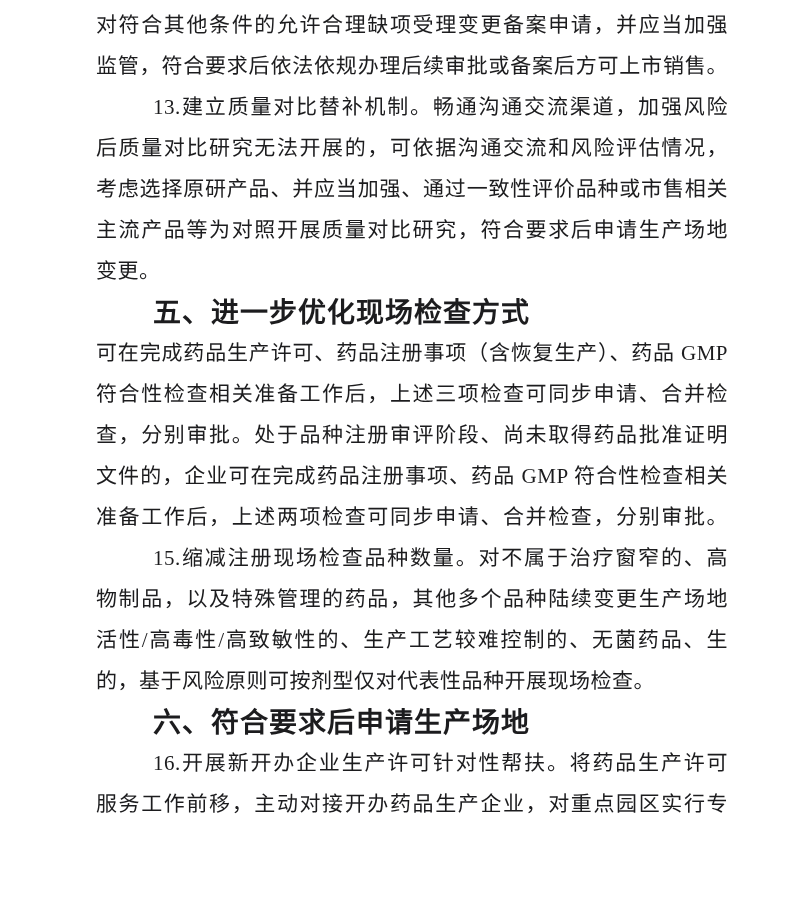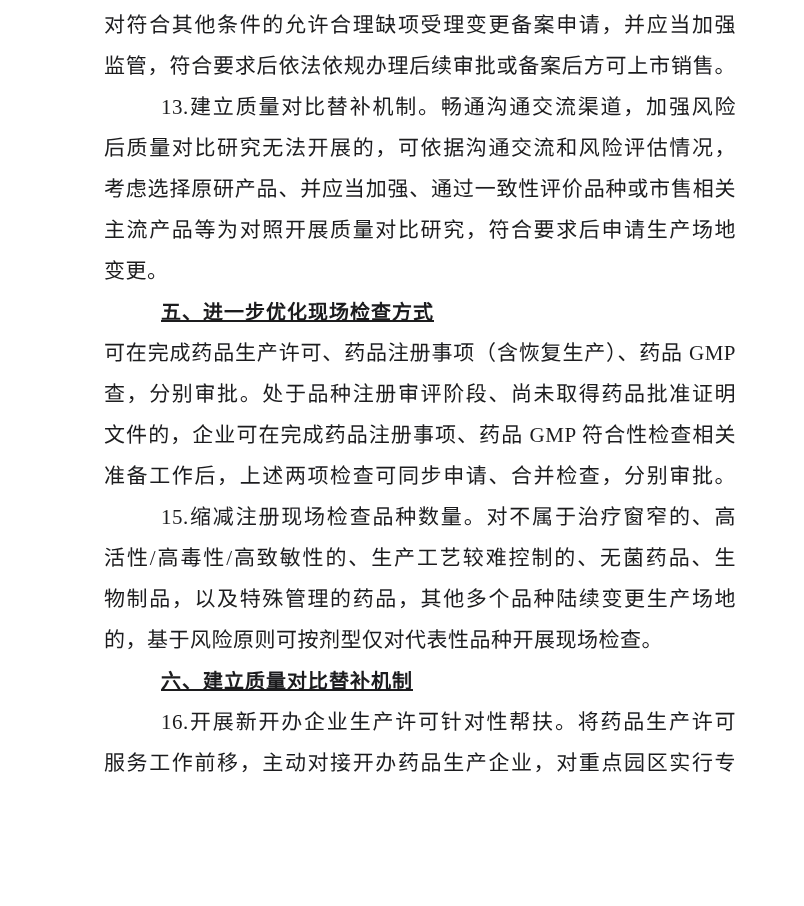--- a/index.html
+++ b/index.html
@@ -11,21 +11,21 @@
     overflow: hidden;
   }
   .page {
     position: relative;
     width: 804px;
     height: 906px;
     background: #ffffff;
   }
   .doc {
     position: absolute;
-    left: 104px;
+    left: 96px;
     top: 5px;
     width: 632px;
     color: #1c1c1e;
     font-family: "Liberation Serif", "DejaVu Serif", serif;
     font-size: 21px;
   }
   .line {
     height: 41px;
     line-height: 41px;
     text-align: left;
@@ -38,43 +38,43 @@
   }
   .line.indent {
     text-indent: 57px;
   }
   .line .lead {
     font-weight: 400;
   }
   .line.heading {
     font-family: "Liberation Sans", "DejaVu Sans", sans-serif;
     font-weight: 700;
-    font-size: 20px;
+    font-size: 28px;
     letter-spacing: 1px;
-    text-decoration: underline;
   }
 </style>
 </head>
 <body style="background: rgb(255, 255, 255);">
 
 <div class="page">
   <div class="doc" id="doc" style="color: rgb(28, 28, 30);">
       <div class="line body justify"><span>对符合其他条件的允许合理缺项受理变更备案申请，并应当加强</span></div>
       <div class="line body justify"><span>监管，符合要求后依法依规办理后续审批或备案后方可上市销售。</span></div>
       <div class="line body justify indent"><span class="lead">13.建立质量对比替补机制。</span><span>畅通沟通交流渠道，加强风险</span></div>
       <div class="line body justify"><span>后质量对比研究无法开展的，可依据沟通交流和风险评估情况，</span></div>
       <div class="line body justify"><span>考虑选择原研产品、并应当加强、通过一致性评价品种或市售相关</span></div>
       <div class="line body justify"><span>主流产品等为对照开展质量对比研究，符合要求后申请生产场地</span></div>
       <div class="line body"><span>变更。</span></div>
       <div class="line heading indent"><span>五、进一步优化现场检查方式</span></div>
       <div class="line body justify"><span>可在完成药品生产许可、药品注册事项（含恢复生产）、药品 GMP</span></div>
+      <div class="line body justify"><span>符合性检查相关准备工作后，上述三项检查可同步申请、合并检</span></div>
       <div class="line body justify"><span>查，分别审批。处于品种注册审评阶段、尚未取得药品批准证明</span></div>
       <div class="line body justify"><span>文件的，企业可在完成药品注册事项、药品 GMP 符合性检查相关</span></div>
       <div class="line body justify"><span>准备工作后，上述两项检查可同步申请、合并检查，分别审批。</span></div>
       <div class="line body justify indent"><span class="lead">15.缩减注册现场检查品种数量。</span><span>对不属于治疗窗窄的、高</span></div>
+      <div class="line body justify"><span>物制品，以及特殊管理的药品，其他多个品种陆续变更生产场地</span></div>
       <div class="line body justify"><span>活性/高毒性/高致敏性的、生产工艺较难控制的、无菌药品、生</span></div>
-      <div class="line body justify"><span>物制品，以及特殊管理的药品，其他多个品种陆续变更生产场地</span></div>
       <div class="line body"><span>的，基于风险原则可按剂型仅对代表性品种开展现场检查。</span></div>
-      <div class="line heading indent"><span>六、建立质量对比替补机制</span></div>
+      <div class="line heading indent"><span>六、符合要求后申请生产场地</span></div>
       <div class="line body justify indent"><span class="lead">16.开展新开办企业生产许可针对性帮扶。</span><span>将药品生产许可</span></div>
       <div class="line body justify"><span>服务工作前移，主动对接开办药品生产企业，对重点园区实行专</span></div>
     </div>
 </div>
 
 </body></html>

